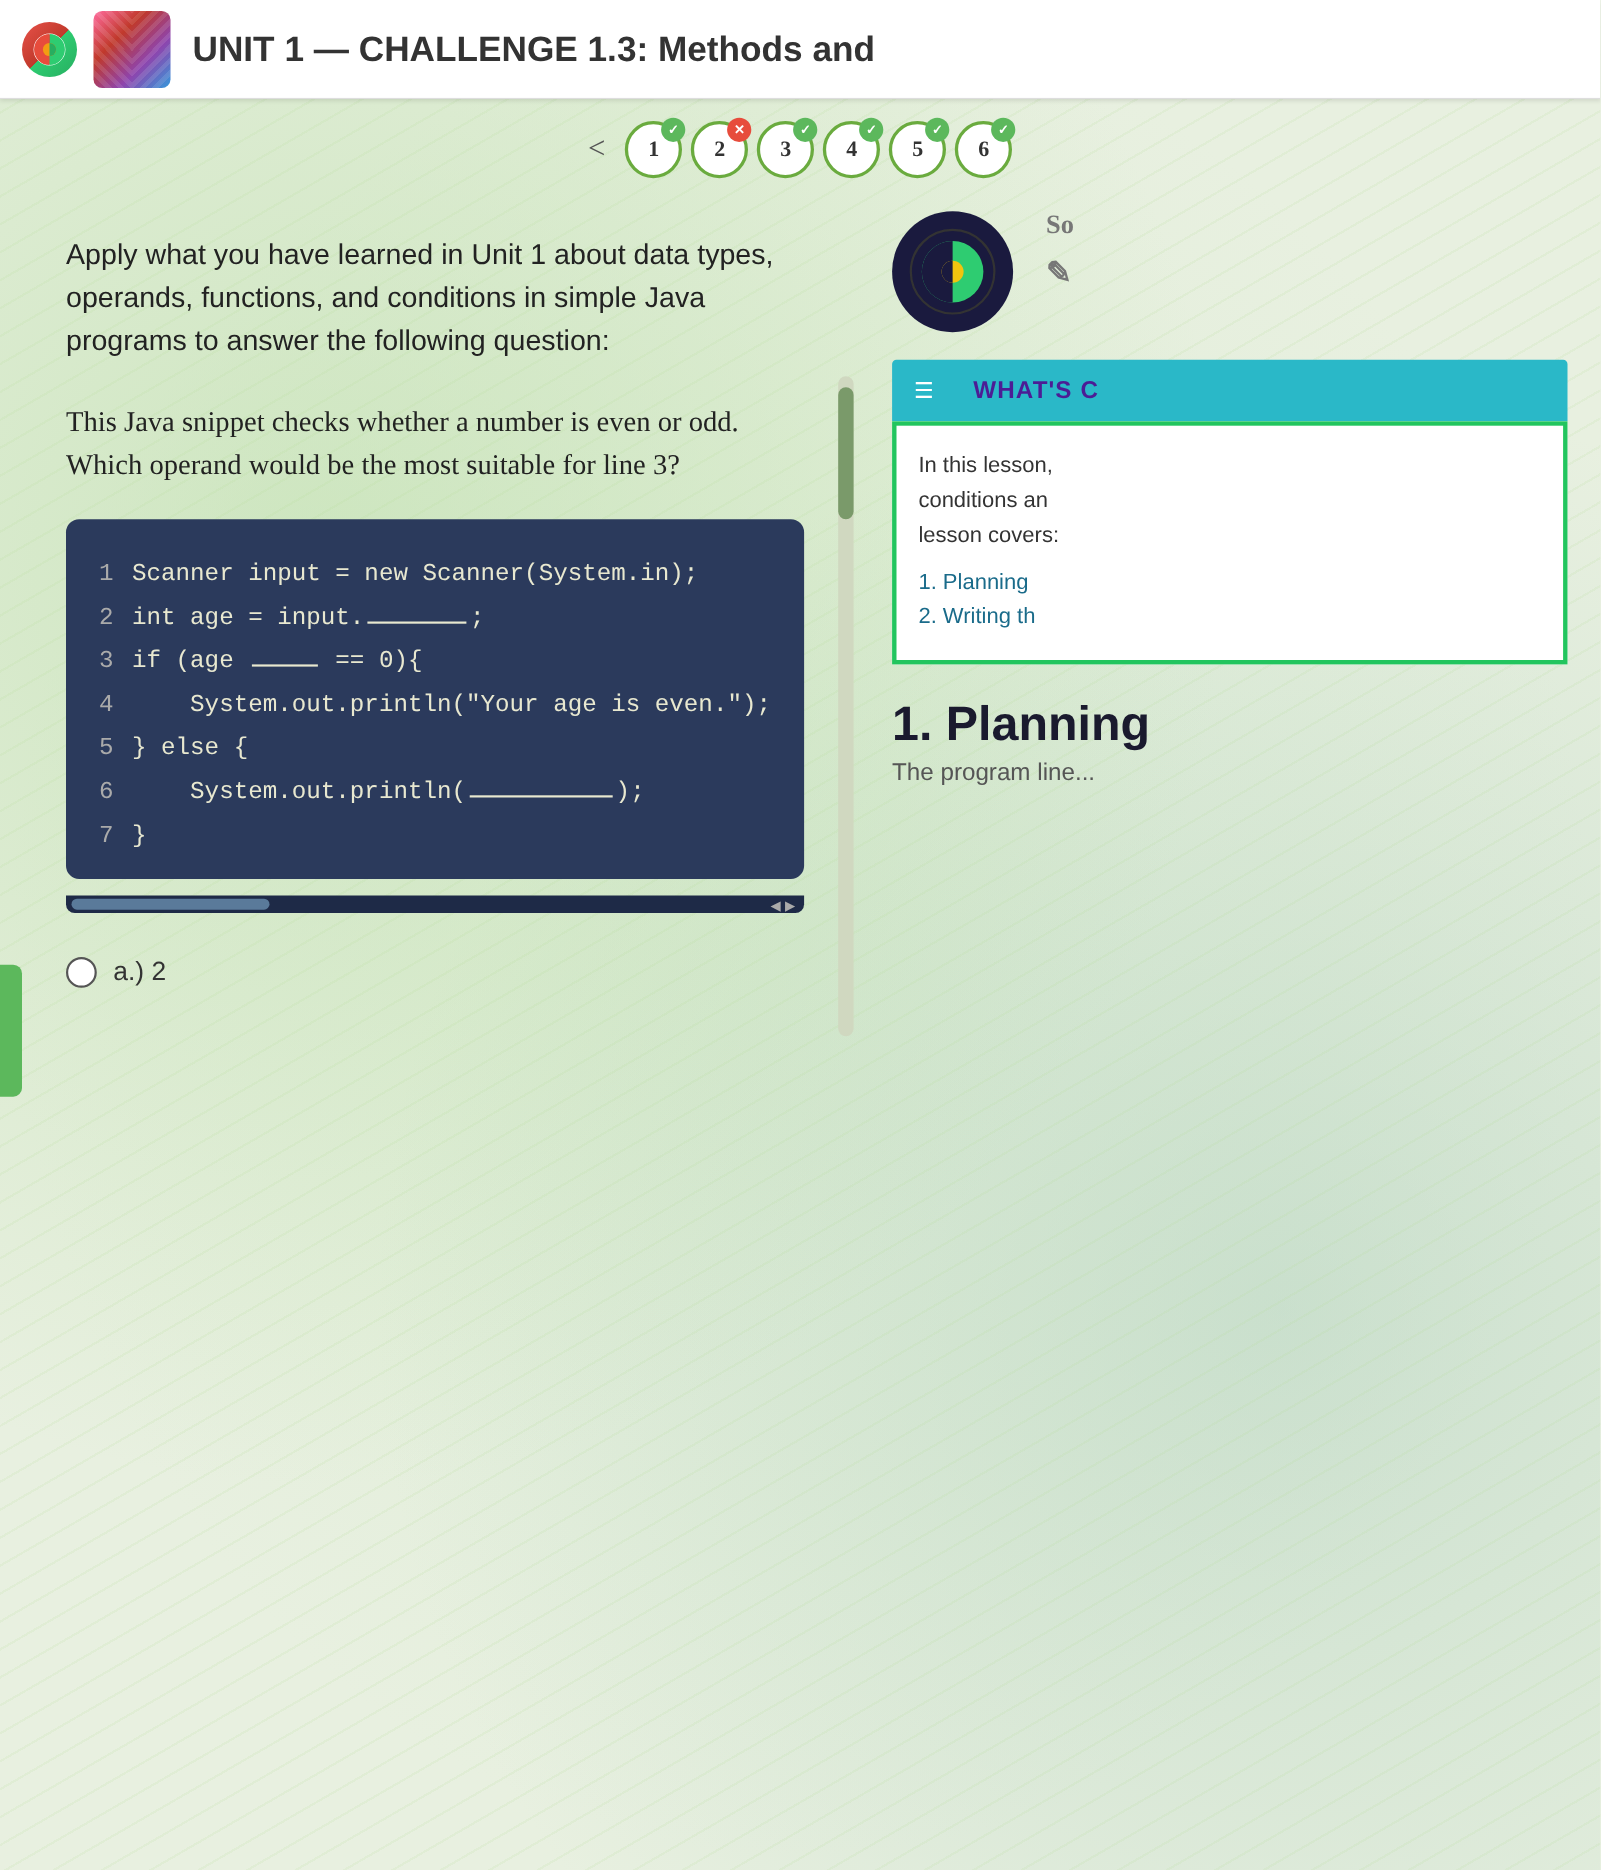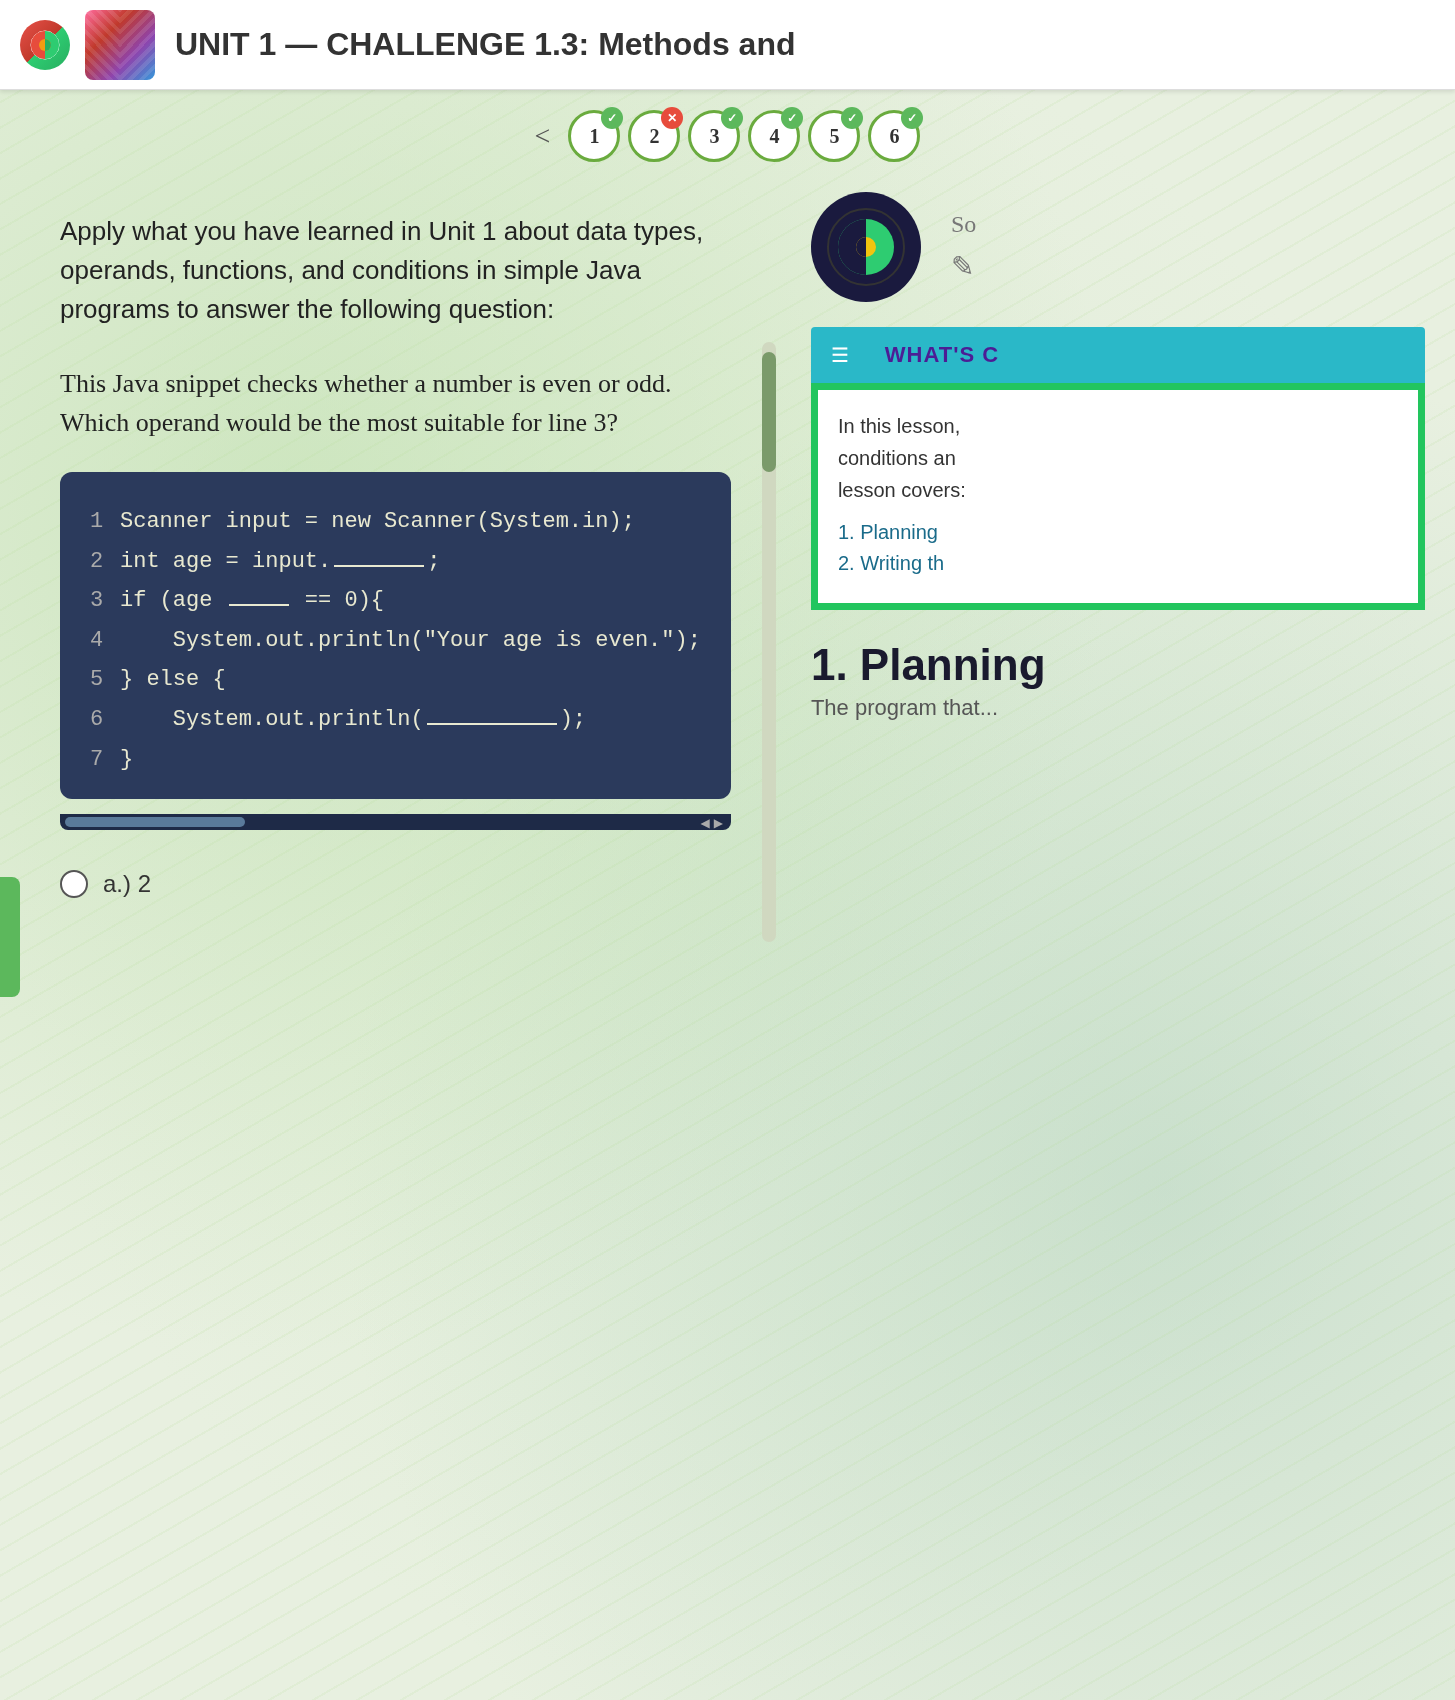--- a/index.html
+++ b/index.html
@@ -309,22 +309,22 @@
     .drink-title {
       font-size: 52px;
       font-weight: bold;
       color: #1a1a2e;
       font-family: Arial, sans-serif;
       margin-bottom: 15px;
     }
 
     .drink-content {
       display: flex;
-      align-items: center;
       gap: 20px;
+      font-weight: bold;
     }
 
     .drink-logo {
       width: 110px;
       height: 110px;
       border-radius: 50%;
       background: #1a1a3e;
       display: flex;
       align-items: center;
       justify-content: center;
@@ -358,21 +358,21 @@
     }
 
     .list-icon {
       color: white;
       font-size: 20px;
     }
 
     .whats-on-body {
       background: white;
       padding: 20px;
-      border: 7px solid #22c55e;
+      border: 4px solid #22c55e;
     }
 
     .whats-on-text {
       font-size: 20px;
       color: #333;
       line-height: 1.6;
       font-family: Arial, sans-serif;
       margin-bottom: 15px;
     }
 
@@ -577,17 +577,17 @@
           <span>lesson covers:</span>
         </p>
 
         <div class="lesson-item">1. Planning</div>
         <div class="lesson-item">2. Writing th</div>
       </div>
     </div>
 
     <div class="planning-section">
       <div class="planning-title">1. Planning</div>
-      <div class="planning-subtitle">The program that...</div>
+      <div class="planning-subtitle">The program line...</div>
     </div>
 
   </div>
 </div>
 
 </body></html>

